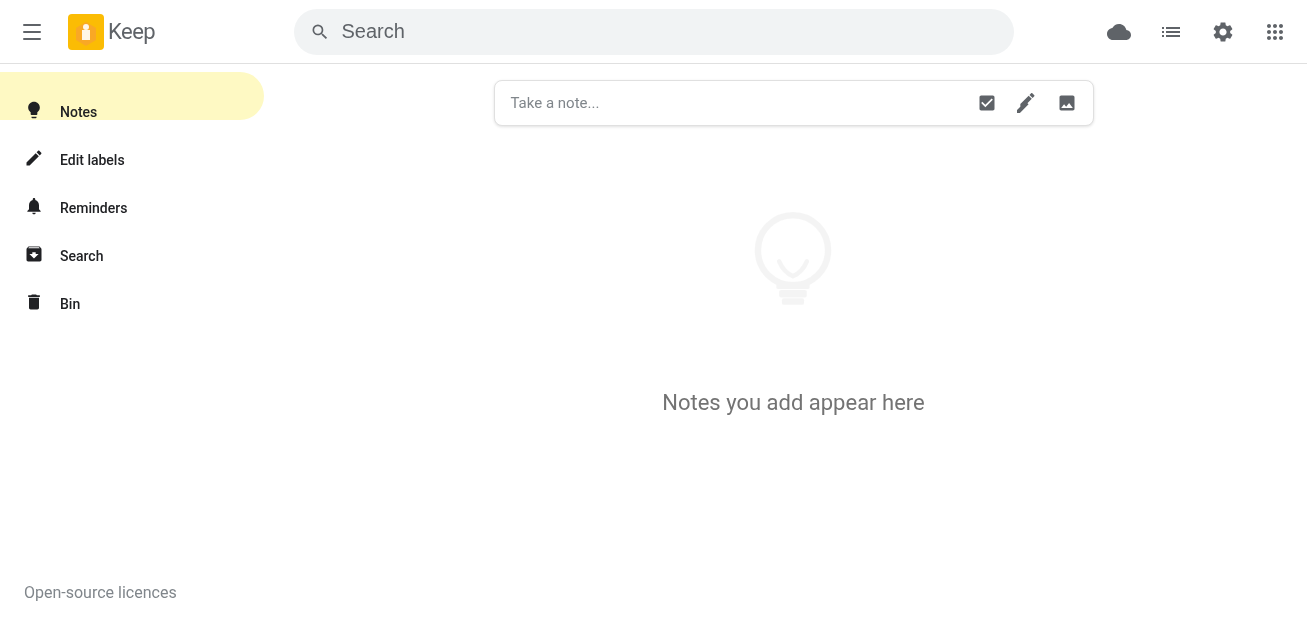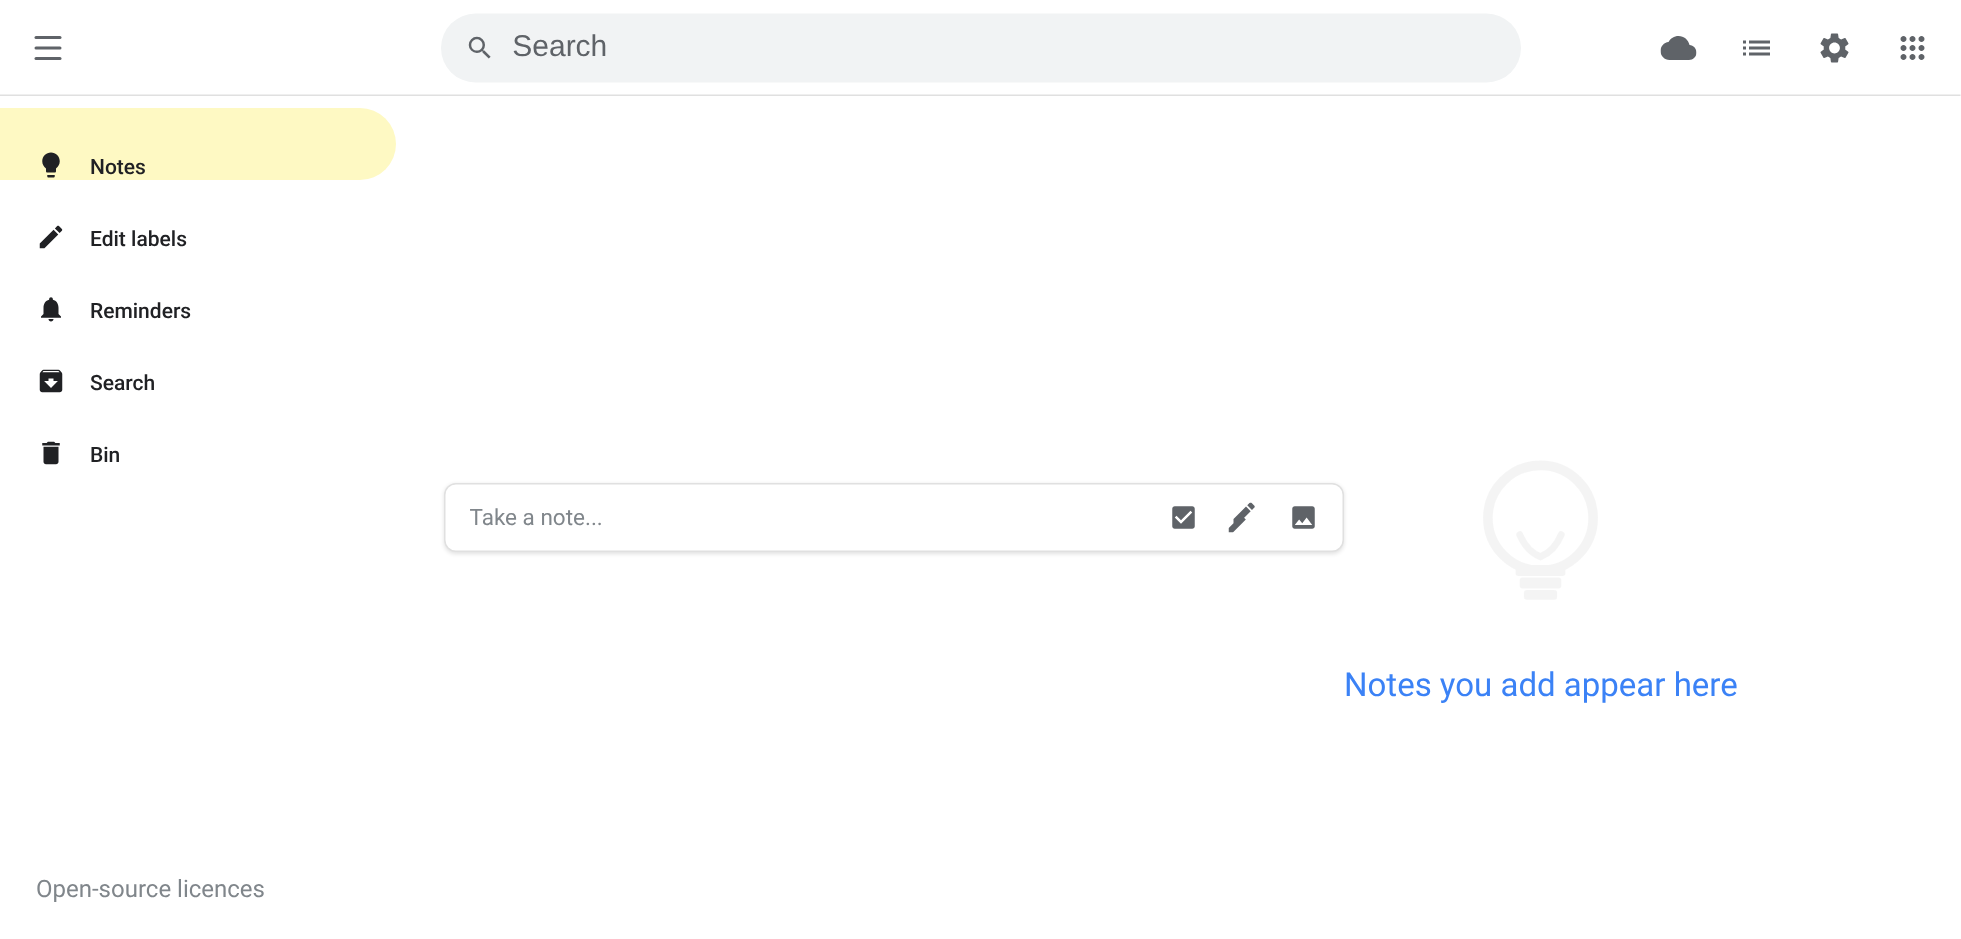--- a/index.html
+++ b/index.html
@@ -128,20 +128,21 @@
       font-size: 12px;
       color: #80868b;
     }
 
     
     .content {
       flex: 1;
       padding: 16px;
       overflow-y: auto;
       display: flex;
+      flex-direction: column;
       align-items: center;
     }
 
     
     .note-input-bar {
       width: 600px;
       max-width: 600px;
       border: 1px solid #e0e0e0;
       border-radius: 8px;
       box-shadow: 0 1px 3px rgba(0,0,0,0.12);
@@ -181,38 +182,49 @@
       align-items: center;
       margin-top: 80px;
       gap: 24px;
     }
     .empty-icon {
       width: 120px; height: 120px;
       opacity: 0.15;
     }
     .empty-text {
       font-size: 22px;
-      color: #3b82f6;
+      color: #737373;
       font-weight: 400;
+      margin-top: 40px;
     }
 
     
   </style>
 </head>
 <body>
 
 <header class="header">
   <div class="header-left">
     <button class="menu-btn" title="Main menu">
       <div class="hamburger-icon">
         <span></span>
           <span></span>
           <span></span>
       </div>
     </button>
+    <a class="logo-area" href="#">
+
+      <svg class="logo-icon" viewBox="0 0 36 36" xmlns="http://www.w3.org/2000/svg">
+        <rect width="36" height="36" rx="4" fill="#FBBC04"></rect>
+        <path d="M18 8 L28 14 L28 26 L18 32 L8 26 L8 14 Z" fill="#F9A825"></path>
+        <path d="M14 16 L22 16 L22 26 L14 26 Z" fill="#fff" opacity="0.9"></path>
+        <circle cx="18" cy="13" r="3" fill="#fff" opacity="0.9"></circle>
+      </svg>
+      <span class="logo-text">Keep</span>
+    </a>
   </div>
 
   <div class="search-bar">
     <div class="search-bar-inner">
       <svg viewBox="0 0 24 24" width="20" height="20" fill="#5f6368">
         <path d="M15.5 14h-.79l-.28-.27A6.471 6.471 0 0 0 16 9.5 6.5 6.5 0 1 0 9.5 16c1.61 0 3.09-.59 4.23-1.57l.27.28v.79l5 4.99L20.49 19l-4.99-5zm-6 0C7.01 14 5 11.99 5 9.5S7.01 5 9.5 5 14 7.01 14 9.5 11.99 14 9.5 14z"></path>
       </svg>
       <input class="search-input" type="text" placeholder="Search" style="">
     </div>
   </div>

